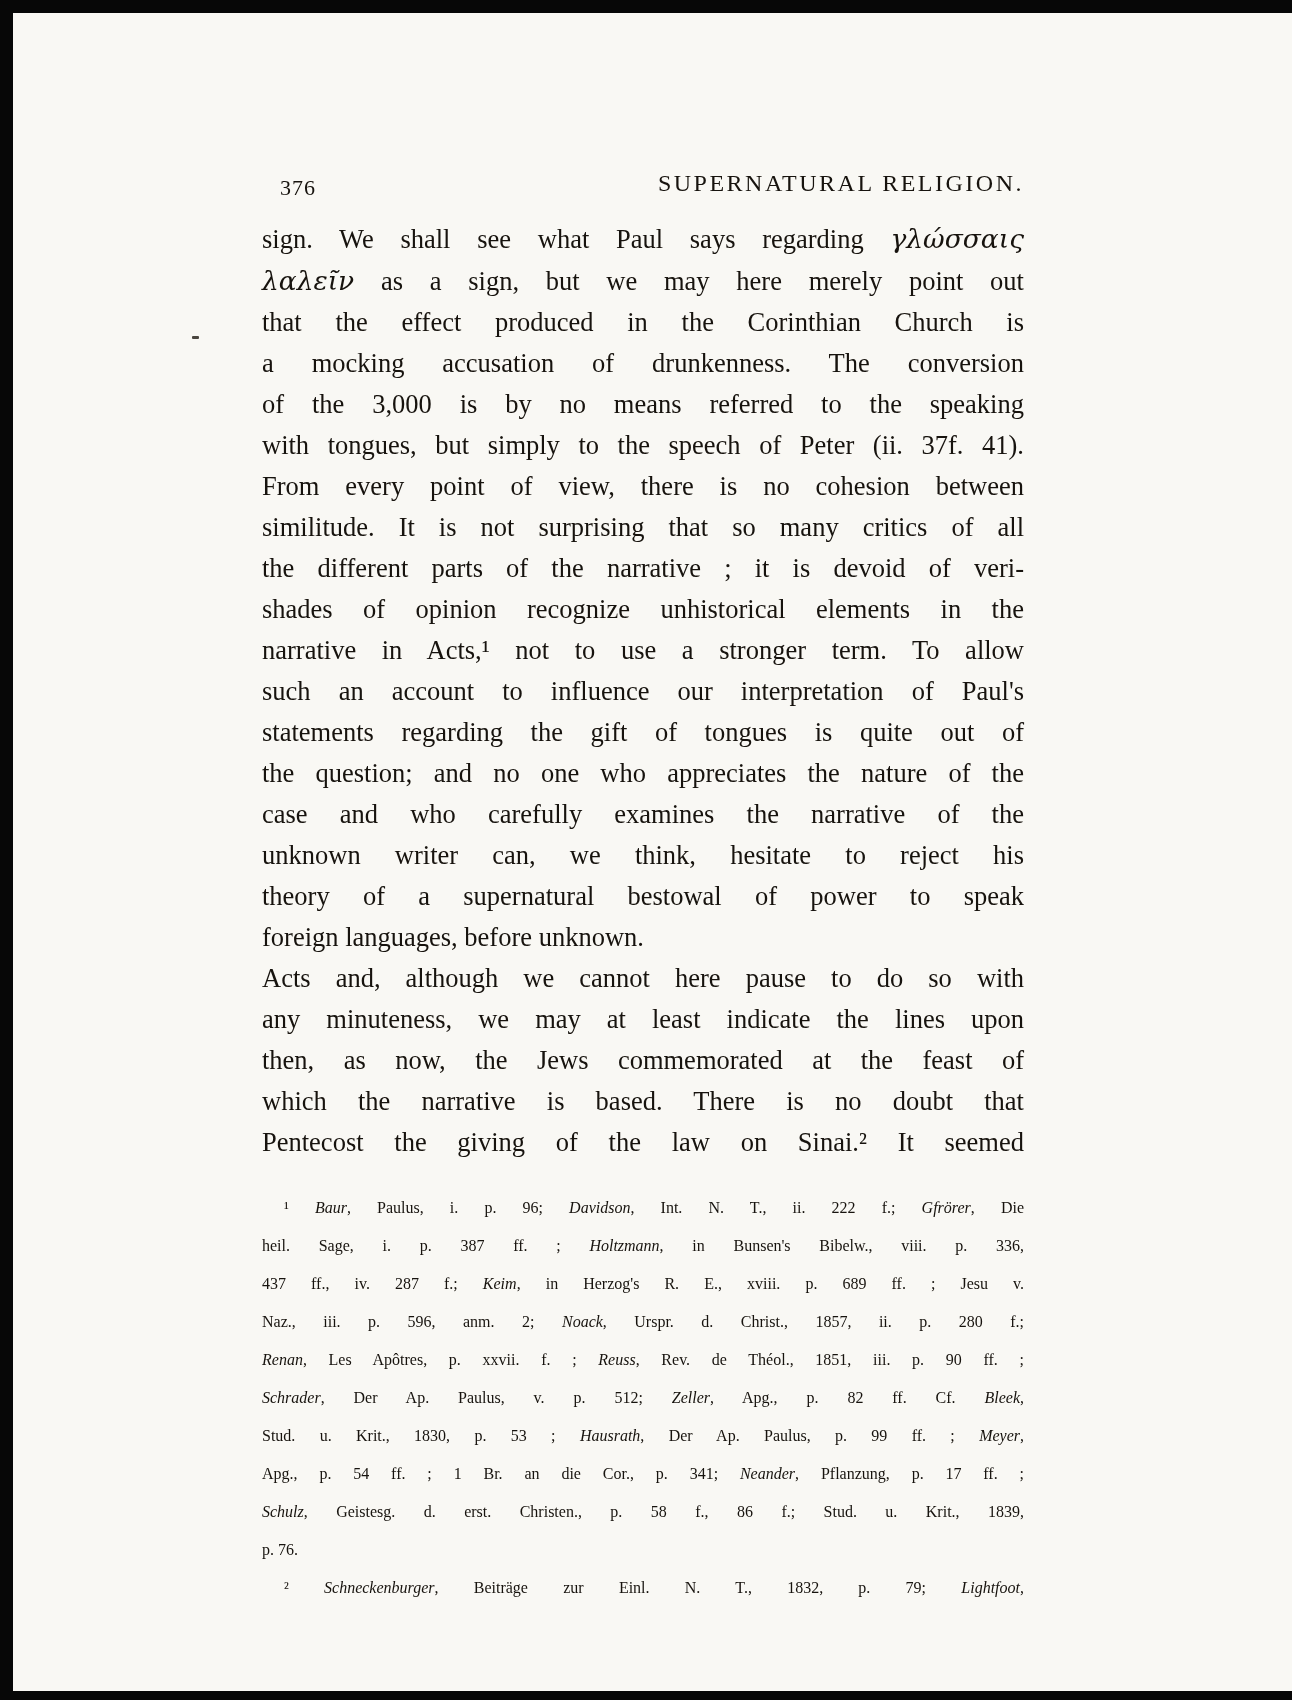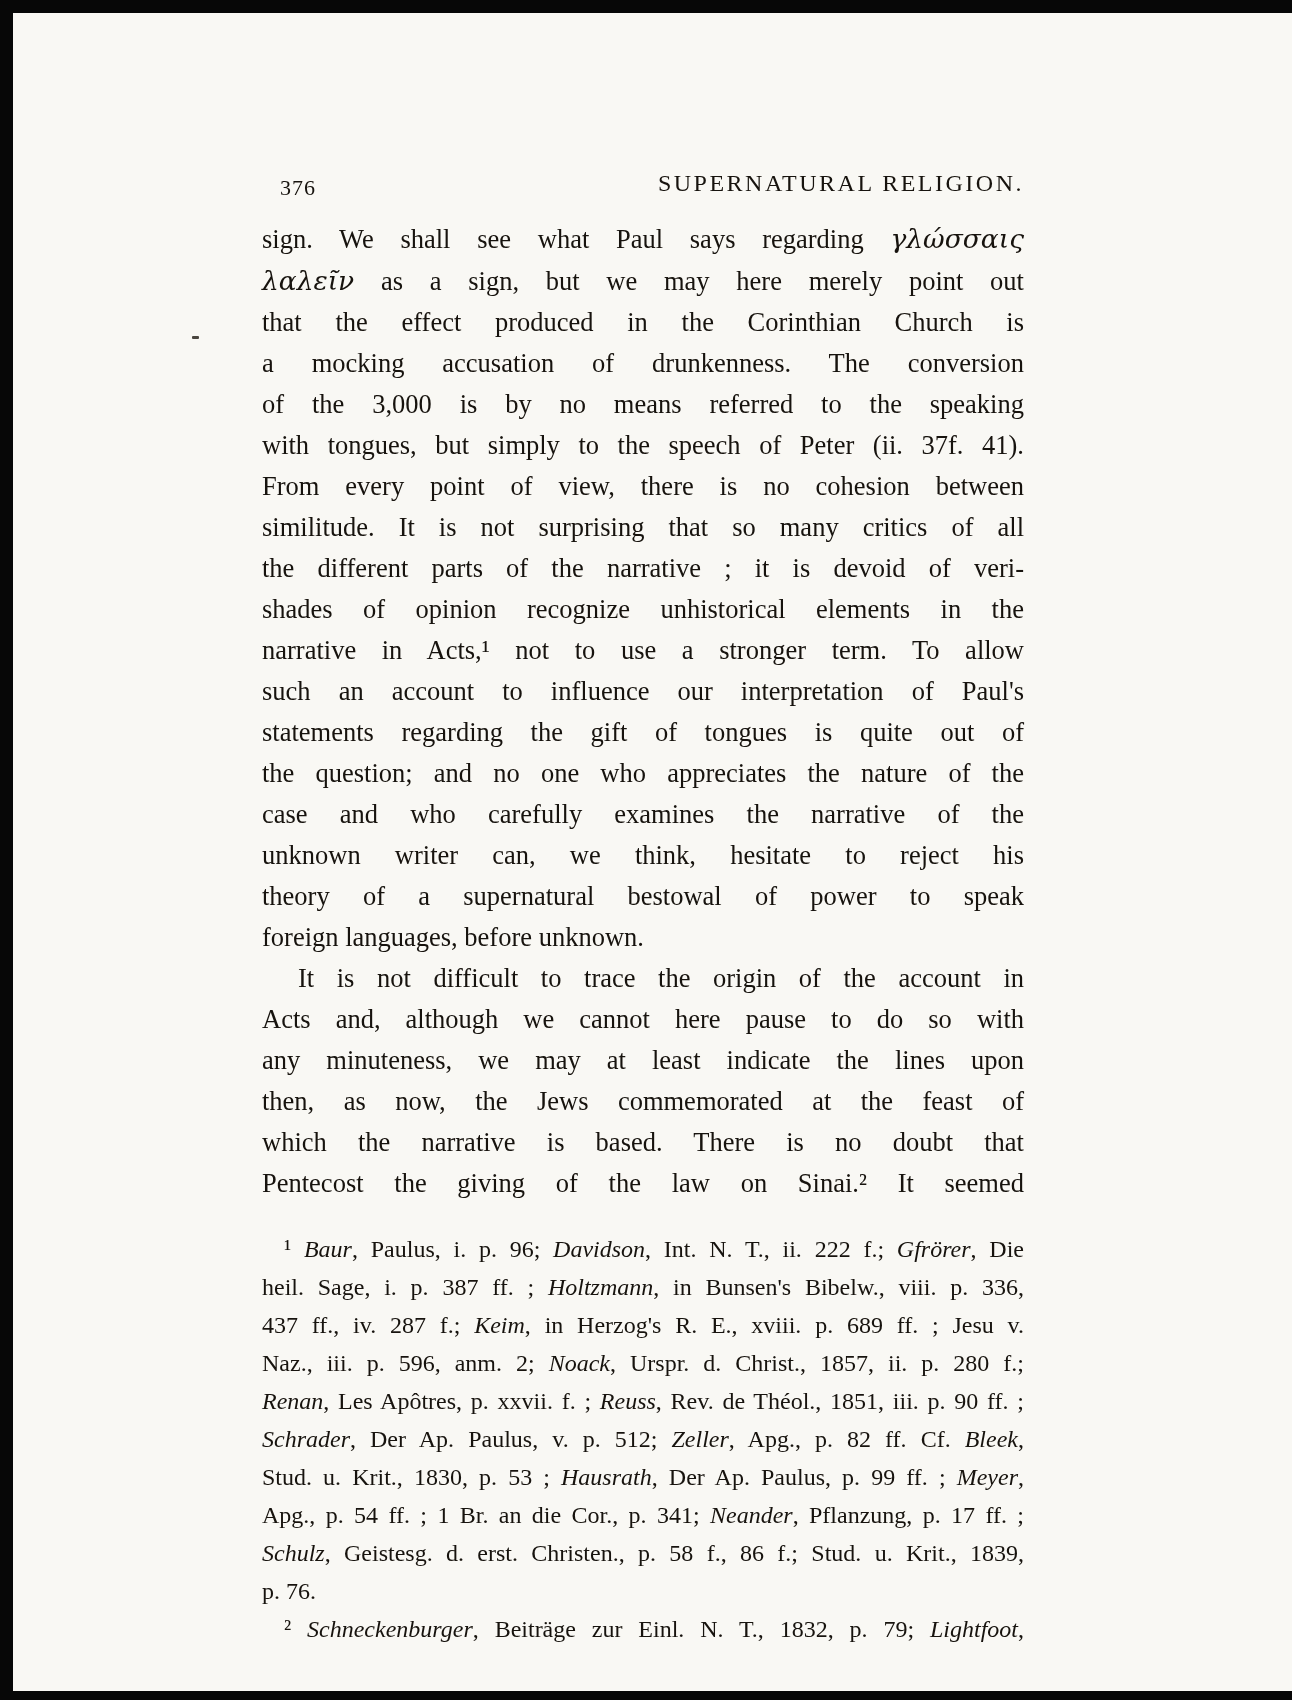--- a/index.html
+++ b/index.html
@@ -13,21 +13,21 @@
   .edge{position:absolute;background:var(--edge,#070707);}
   .edge-top{left:0;top:0;width:1292px;height:13px;}
   .edge-left{left:0;top:0;width:13px;height:1700px;}
   .edge-bottom{left:0;bottom:0;width:1292px;height:9px;}
   .artifact{position:absolute;left:192px;top:336px;width:7px;height:3px;background:#4a463f;border-radius:1px;}
   .content{position:absolute;left:262px;top:132px;width:762px;margin-top:36px;}
   .header-row{position:relative;height:36px;}
   .pagenum{position:absolute;left:18px;top:7px;font-size:22px;letter-spacing:1px;}
   .running-title{position:absolute;left:0;right:0;top:2px;text-align:right;font-size:24px;letter-spacing:2.5px;}
   .body-text{margin-top:14px;font-size:26.5px;line-height:41px;}
-  .footnotes{margin-top:26px;font-size:24px;line-height:38px;}
+  .footnotes{margin-top:26px;font-size:16px;line-height:38px;}
   .line{text-align:justify;text-align-last:justify;}
   .line.last{text-align-last:left;}
   .body-text .line.ind{text-indent:36px;}
   .footnotes .line.ind{text-indent:22px;}
   .it{font-style:italic;}
   .greek{font-style:italic;font-family:"DejaVu Serif", serif;}
 </style>
 </head>
 <body style="--paper: #f9f8f4; --ink: #17130e; --edge: #070707;">
 
@@ -55,21 +55,20 @@
         <div class="line">the different parts of the narrative ; it is devoid of veri-</div>
         <div class="line">shades of opinion recognize unhistorical elements in the</div>
         <div class="line">narrative in Acts,¹ not to use a stronger term.  To allow</div>
         <div class="line">such an account to influence our interpretation of Paul's</div>
         <div class="line">statements regarding the gift of tongues is quite out of</div>
         <div class="line">the question; and no one who appreciates the nature of the</div>
         <div class="line">case and who carefully examines the narrative of the</div>
         <div class="line">unknown writer can, we think, hesitate to reject his</div>
         <div class="line">theory of a supernatural bestowal of power to speak</div>
         <div class="line last">foreign languages, before unknown.</div>
-        <div class="line ind">It is not difficult to trace the origin of the account in</div>
         <div class="line">Acts and, although we cannot here pause to do so with</div>
         <div class="line">any minuteness, we may at least indicate the lines upon</div>
         <div class="line">then, as now, the Jews commemorated at the feast of</div>
         <div class="line">which the narrative is based.  There is no doubt that</div>
         <div class="line">Pentecost the giving of the law on Sinai.²  It seemed</div>
       </div>
 
     <div class="footnotes" id="footnote-lines">
         <div class="line ind">¹ <span class="it">Baur</span>, Paulus, i. p. 96; <span class="it">Davidson</span>, Int. N. T., ii. 222 f.; <span class="it">Gfrörer</span>, Die</div>
         <div class="line">heil. Sage, i. p. 387 ff. ; <span class="it">Holtzmann</span>, in Bunsen's Bibelw., viii. p. 336,</div>

